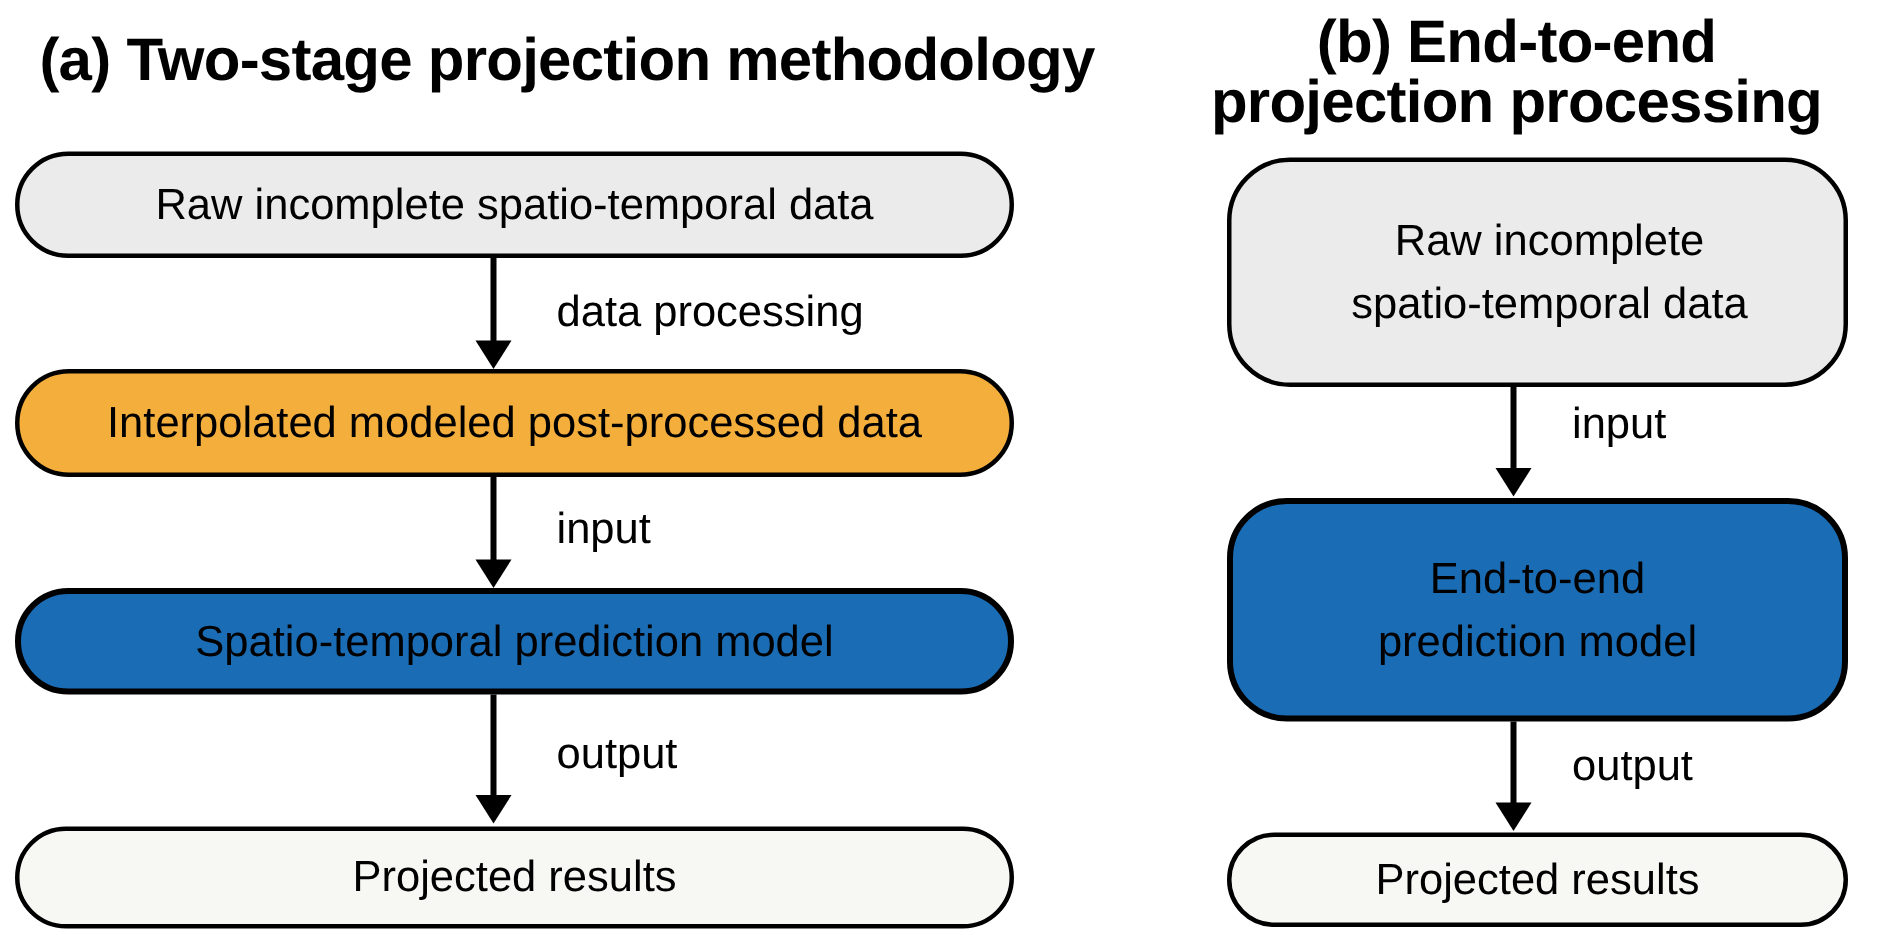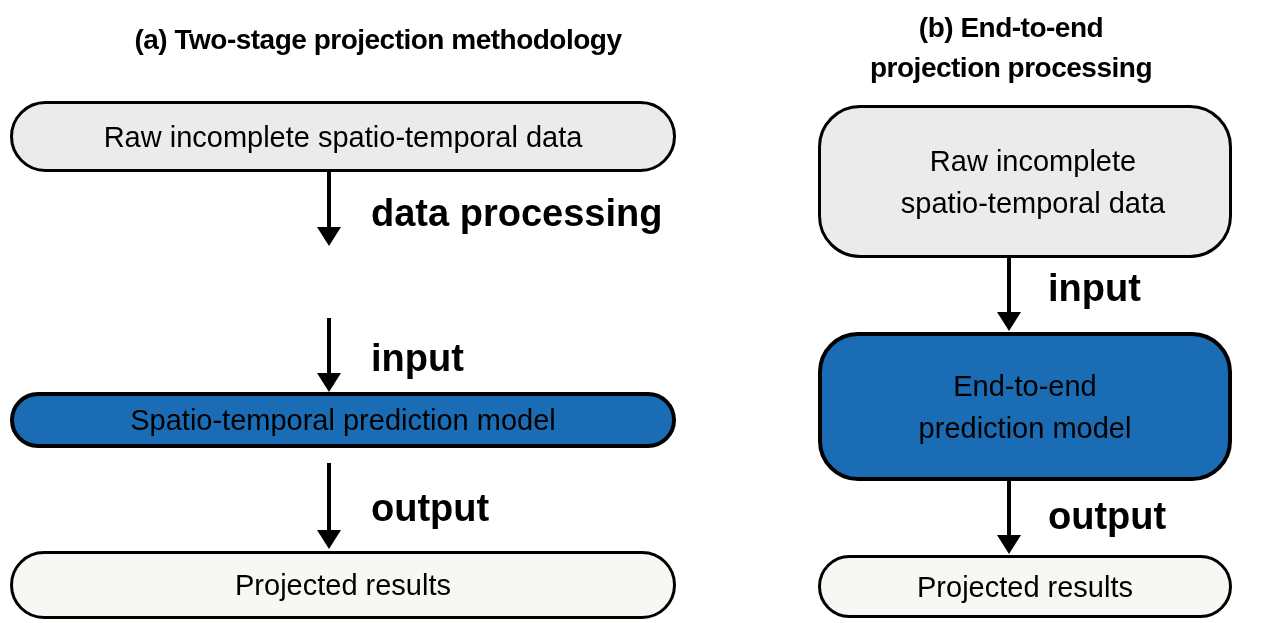--- a/index.html
+++ b/index.html
@@ -7,21 +7,21 @@
     position:relative;
     width:1262px;
     height:623px;
     background:#ffffff;
     font-family:"Liberation Sans", sans-serif;
     color:#000000;
     overflow:hidden;
   }
   .panel-title{
     position:absolute;
-    font-size:28px;
+    font-size:40px;
     font-weight:bold;
     line-height:40px;
     text-align:center;
     white-space:pre-line;
     letter-spacing:-0.5px;
   }
   .node{
     position:absolute;
     box-sizing:border-box;
     border:3px solid var(--border,#000);
@@ -44,50 +44,53 @@
   }
   .arrow .head{
     position:absolute;bottom:0;left:50%;transform:translateX(-50%);
     width:0;height:0;
     border-left:12px solid transparent;
     border-right:12px solid transparent;
     border-top:19px solid var(--border,#000);
   }
   .arrow-label{
     position:absolute;
-    font-size:38px;
-    font-weight:bold;
+    font-size:29px;
+    font-weight:normal;
     white-space:nowrap;
   }
 </style>
 </head>
 <body>
 
 <div class="canvas">
 
   <div class="panel-title" style="left:0px;top:20px;width:756px;">(a) Two-stage projection methodology</div>
 
   <div class="node fill-raw" style="left:10px;top:101px;width:666px;height:71px;border-radius:36px;">
     <span>Raw incomplete spatio-temporal data</span>
   </div>
 
   <div class="arrow" style="left:317px;top:172px;height:74px;">
     <div class="shaft"></div>
     <div class="head"></div>
   </div>
   <div class="arrow-label" style="left:371px;top:192px;">data processing</div>
 
+  <div class="node fill-processed" style="left:10px;top:246px;width:666px;height:72px;border-radius:36px;">
+    <span>Interpolated modeled post-processed data</span>
+  </div>
 
   <div class="arrow" style="left:317px;top:318px;height:74px;">
     <div class="shaft"></div>
     <div class="head"></div>
   </div>
   <div class="arrow-label" style="left:371px;top:337px;">input</div>
 
-  <div class="node fill-model" style="left:10px;top:392px;width:666px;height:56px;border-radius:36px;">
+  <div class="node fill-model" style="left:10px;top:392px;width:666px;height:71px;border-radius:36px;">
     <span>Spatio-temporal prediction model</span>
   </div>
 
   <div class="arrow" style="left:317px;top:463px;height:86px;">
     <div class="shaft"></div>
     <div class="head"></div>
   </div>
   <div class="arrow-label" style="left:371px;top:487px;">output</div>
 
   <div class="node fill-results" style="left:10px;top:551px;width:666px;height:68px;border-radius:34px;">

